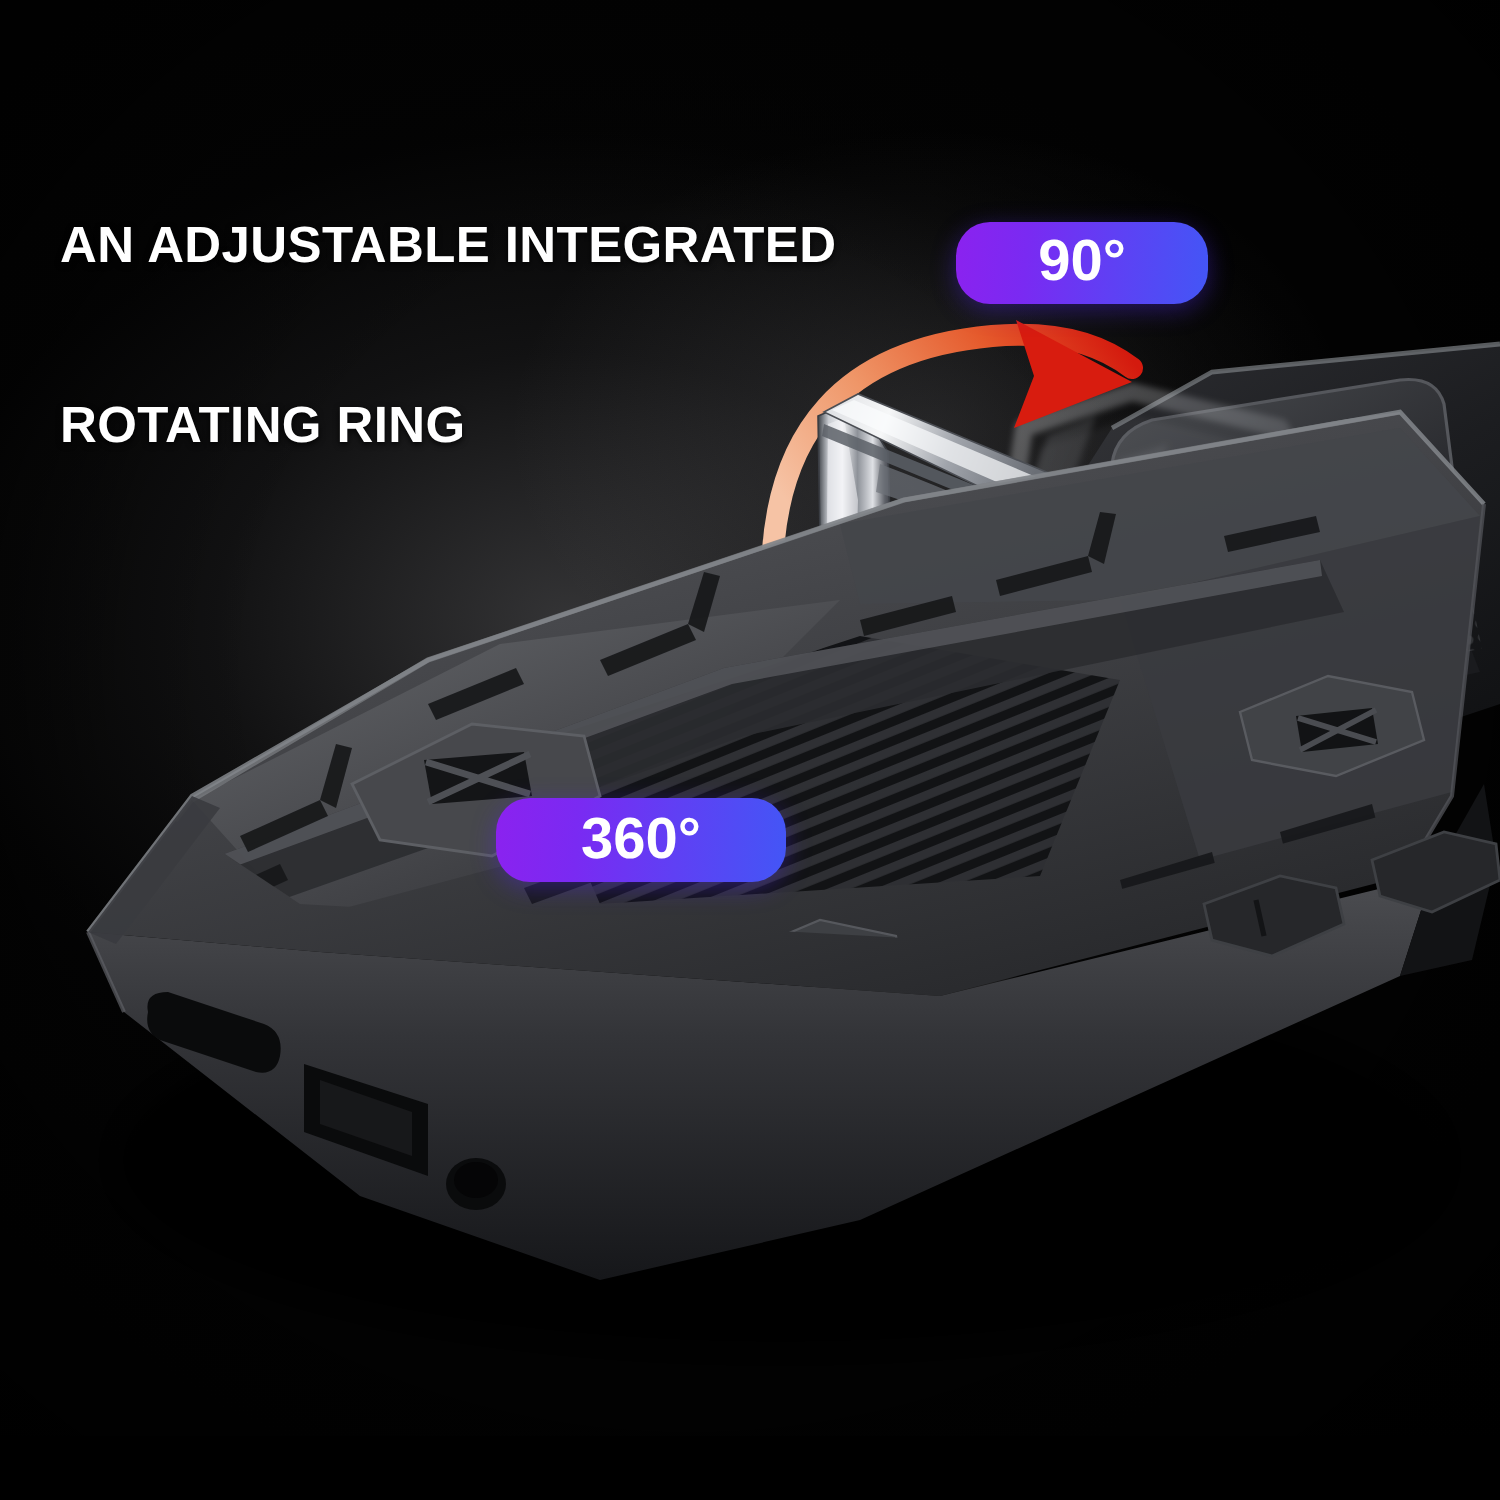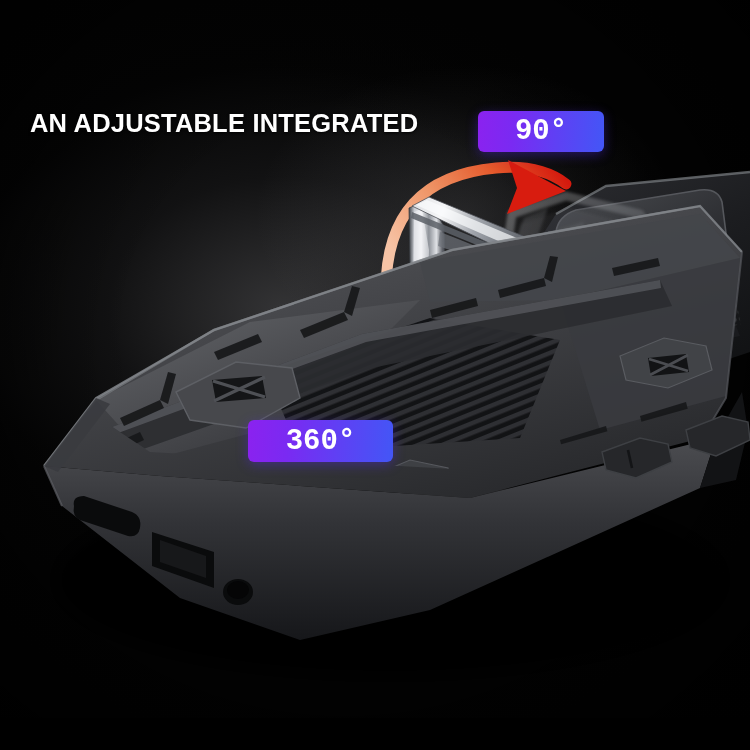--- a/index.html
+++ b/index.html
@@ -60,34 +60,33 @@
   }
   .headline .ln { display: block; }
 
   
   .badge {
     position: absolute;
     z-index: 60;
     display: flex;
     align-items: center;
     justify-content: center;
-    border-radius: 6px;
+    border-radius: 17px;
     color: #ffffff;
     font-weight: 700;
     background: linear-gradient(95deg, #8b22ef 0%, #7a2af2 28%, #5f40f4 62%, #4356f6 100%);
     box-shadow: 0 3px 12px rgba(80,40,230,0.40);
-    font-family: Liberation Mono, monospace;
   }
   #badge-90 {
     left: 478px; top: 111px;
     width: 126px; height: 41px;
     font-size: 29px;
   }
   #badge-360 {
-    left: 248px; top: 420px;
+    left: 248px; top: 399px;
     width: 145px; height: 42px;
     font-size: 29px;
   }
 
   
   .scene {
     position: absolute;
     inset: 0;
     z-index: 20;
   }
@@ -405,18 +404,19 @@
       <path d="M 44,466 L 96,398 L 110,404 L 58,472 Z" fill="#3a3b3f" opacity="0.9"></path>
     </g>
 
   </svg>
   </div>
 
   <div class="bg-vignette"></div>
 
   <div class="headline">
     <span class="ln">AN ADJUSTABLE INTEGRATED</span>
+    <span class="ln">ROTATING RING</span>
   </div>
 
   <div class="badge" id="badge-90">90°</div>
   <div class="badge" id="badge-360">360°</div>
 
 </div>
 
 </body></html>

